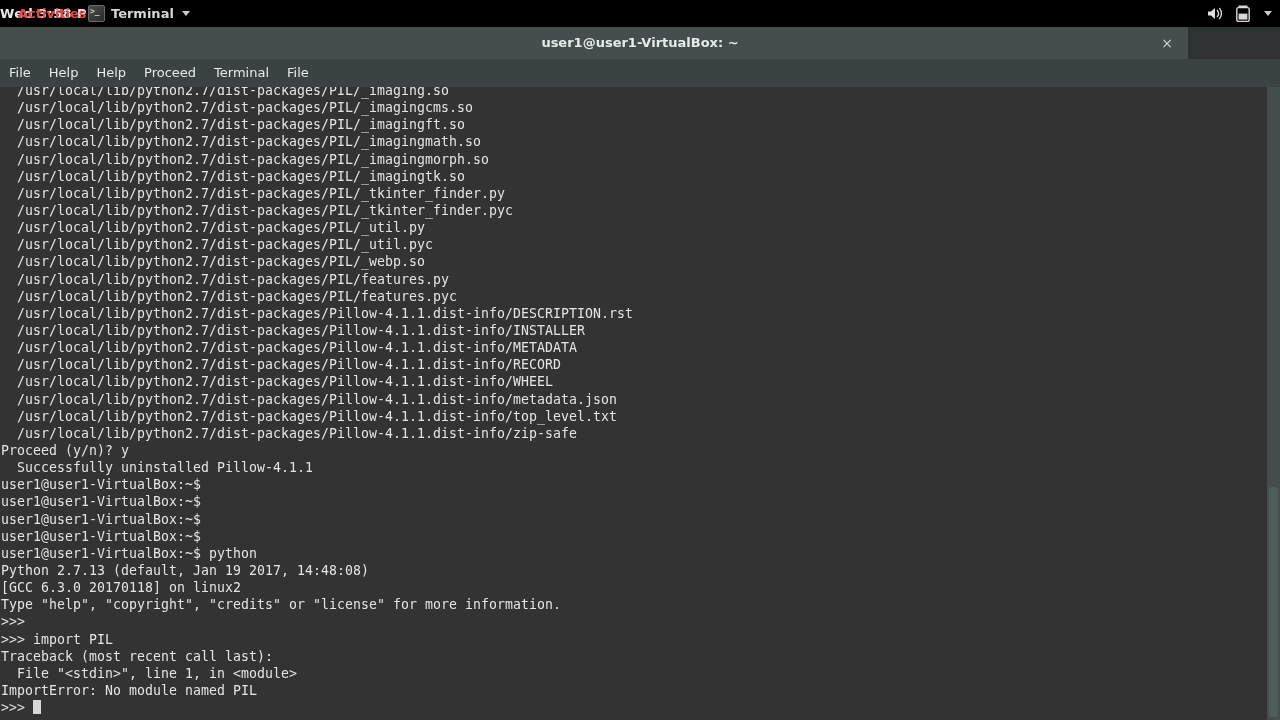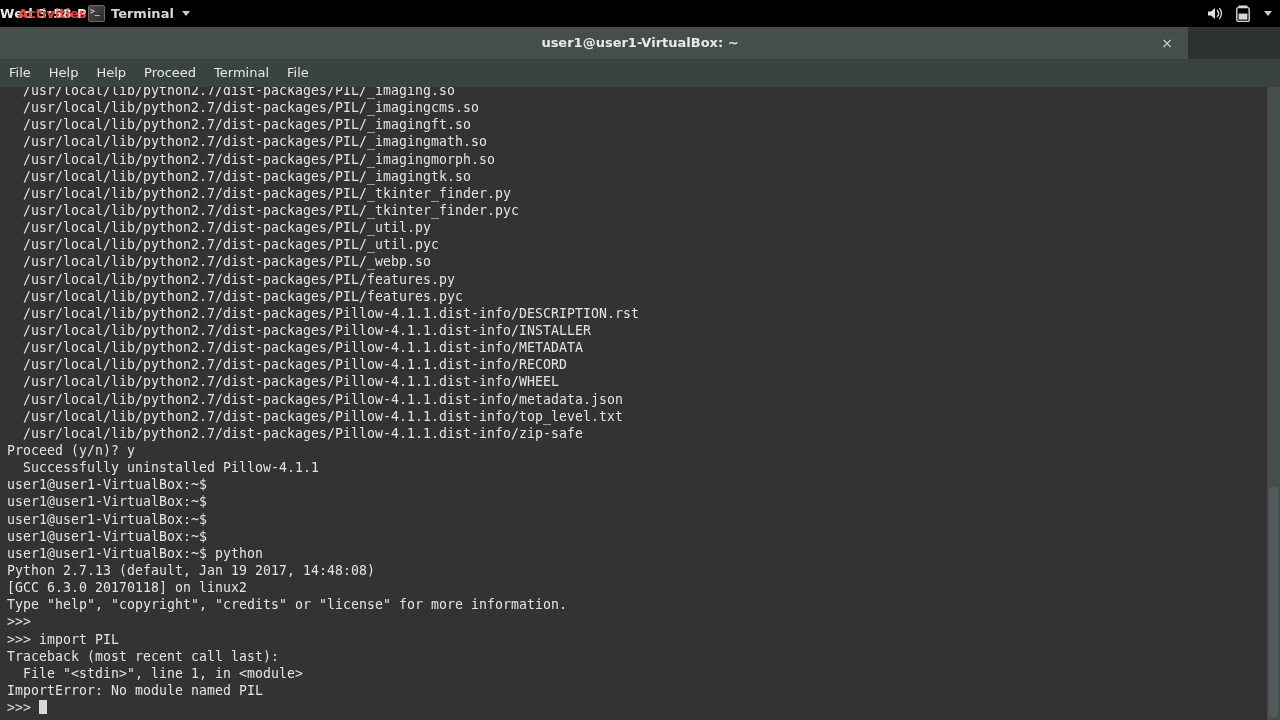--- a/index.html
+++ b/index.html
@@ -148,21 +148,21 @@
     position: absolute;
     left: 0; top: 87px;
     width: 1267px;
     height: 633px;
     background: #333333;
     overflow: hidden;
   }
   #term-lines {
     position: absolute;
     left: 0; top: -5px;
-    padding-left: 7px;
+    padding-left: 1px;
     color: #e4e4e4;
     font-family: "DejaVu Sans Mono", monospace;
     font-size: 13.2px;
     line-height: 17.15px;
     white-space: pre;
     letter-spacing: 0.06px;
   }
   .tline { height: 17.15px; }
   #cursor {
     display: inline-block;

